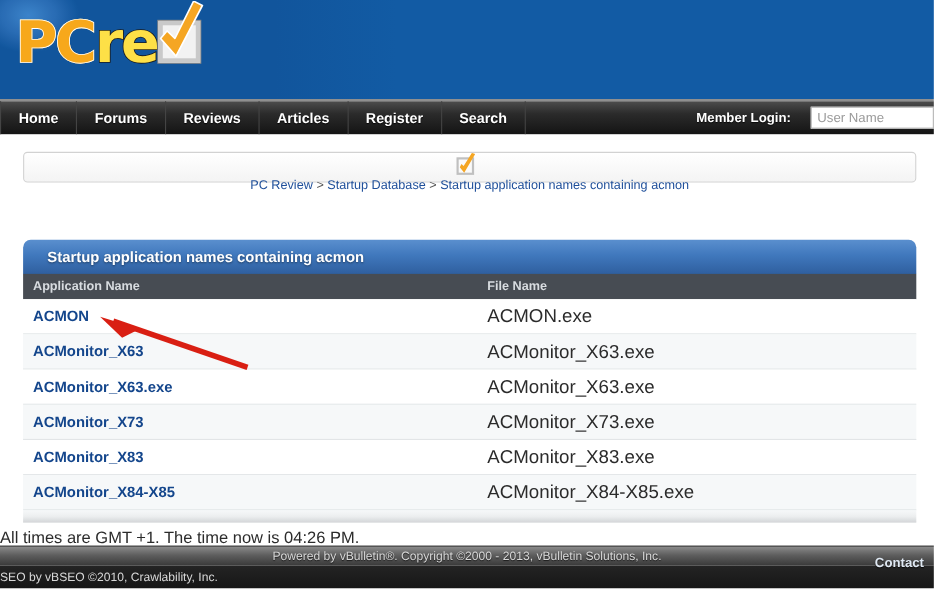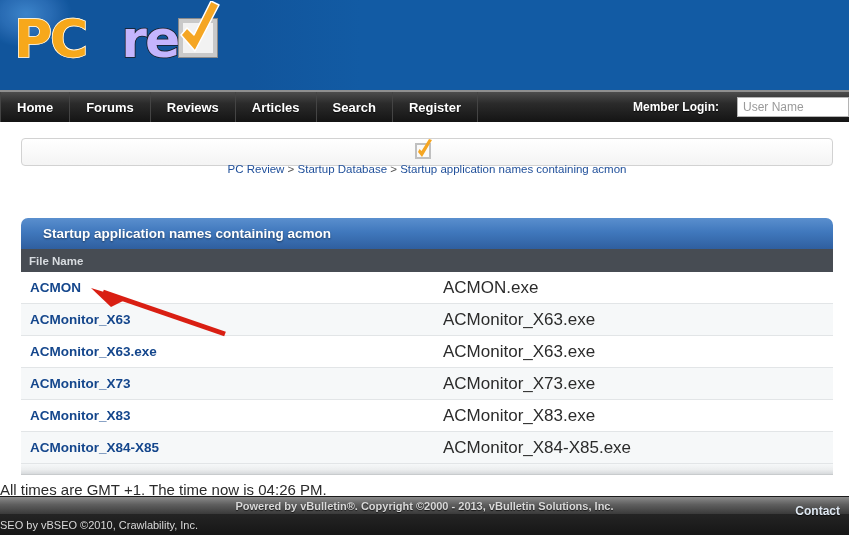--- a/index.html
+++ b/index.html
@@ -45,24 +45,23 @@
   }
   .logo-pc {
     color: #f7a81b;
     background: linear-gradient(180deg, #fcd34a 0%, #f7a81b 55%, #e88c05 100%);
     -webkit-background-clip: text; background-clip: text; color: transparent;
     text-shadow: 0 0 0 #f7a81b;
     -webkit-text-stroke: 1.5px #ffffff;
     paint-order: stroke fill;
   }
   .logo-re, .logo-iew {
-    color: #c4b5fd;
+    color: #fde047;
     -webkit-text-stroke: 1.5px #1a1a1a;
     paint-order: stroke fill;
-    margin-left: 35px;
   }
   .logo-check {
     position: relative; width: 46px; height: 52px; margin: 0 -3px;
   }
   .logo-box {
     position: absolute; left: 4px; top: 6px; width: 38px; height: 38px;
     border: 4px solid #c9c9c9; background: #f2f2f2;
     box-shadow: 0 0 0 1px #8a8a8a;
   }
   .logo-tick { position: absolute; left: -4px; top: -12px; }
@@ -161,21 +160,20 @@
     position: absolute; left: 0; top: 481px; width: 750px;
     text-align: left; font-size: 15px; color: #2b2b2b;
   }
   .footbar1 {
     position: absolute; left: 0; top: 496px; width: 849px; height: 18px;
     background: linear-gradient(180deg, #8b8b8b 0%, #5e5e5e 45%, #3a3a3a 100%);
     border-top: 1px solid #1b1b1b;
     display: flex; align-items: center; justify-content: center;
     color: #d9d9d9; font-size: 11px;
     text-shadow: 0 1px 1px rgba(0,0,0,0.7);
-    font-weight: bold;
   }
   .footbar2 {
     position: absolute; left: 0; top: 514px; width: 849px; height: 21px;
     background: linear-gradient(180deg, #242424 0%, #161616 100%);
     display: flex; align-items: center; justify-content: flex-start;
     color: #d9d9d9; font-size: 11px;
   }
   .contact-link {
     position: absolute; right: 9px; top: 504px;
     color: #dfe8f2; font-size: 12px; font-weight: bold; cursor: pointer;
@@ -201,42 +199,43 @@
         </span>
       </span>
     </div>
   </div>
 
   <div class="navbar">
     <div class="nav-item">Home</div>
     <div class="nav-item">Forums</div>
     <div class="nav-item">Reviews</div>
     <div class="nav-item">Articles</div>
+    <div class="nav-item">Register</div>
     <div class="nav-item">Search</div>
-    <div class="nav-item">Register</div>
     <div class="nav-spacer"></div>
     <div class="login-wrap">
       <span class="login-label">Member Login:</span>
       <input class="login-input" type="text" placeholder="User Name" style="">
     </div>
   </div>
 
   <div class="breadcrumb">
     <span class="bc-icon">
       <span class="bc-box"></span>
       <svg width="26" height="24" viewBox="0 0 26 24" style="position:absolute;left:0;top:0">
         <path d="M6 13 L10 18 L20 1 L17 0 L9.5 12 L7.5 10 Z" fill="#f5a623"></path>
       </svg>
     </span>
     <span class="bc-text"><span class="bc-link">PC Review</span><span class="bc-sep"> &gt; </span><span class="bc-link">Startup Database</span><span class="bc-sep"> &gt; </span><span class="bc-link">Startup application names containing acmon</span></span>
   </div>
 
   <div class="panel">
     <div class="panel-title">Startup application names containing acmon</div>
     <div class="panel-head">
+      <div class="col-app">Application Name</div>
       <div class="col-file">File Name</div>
     </div>
 
     <div class="row">
       <div class="col-app">ACMON</div>
       <div class="col-file">ACMON.exe</div>
     </div>
     <div class="row alt">
       <div class="col-app">ACMonitor_X63</div>
       <div class="col-file">ACMonitor_X63.exe</div>

